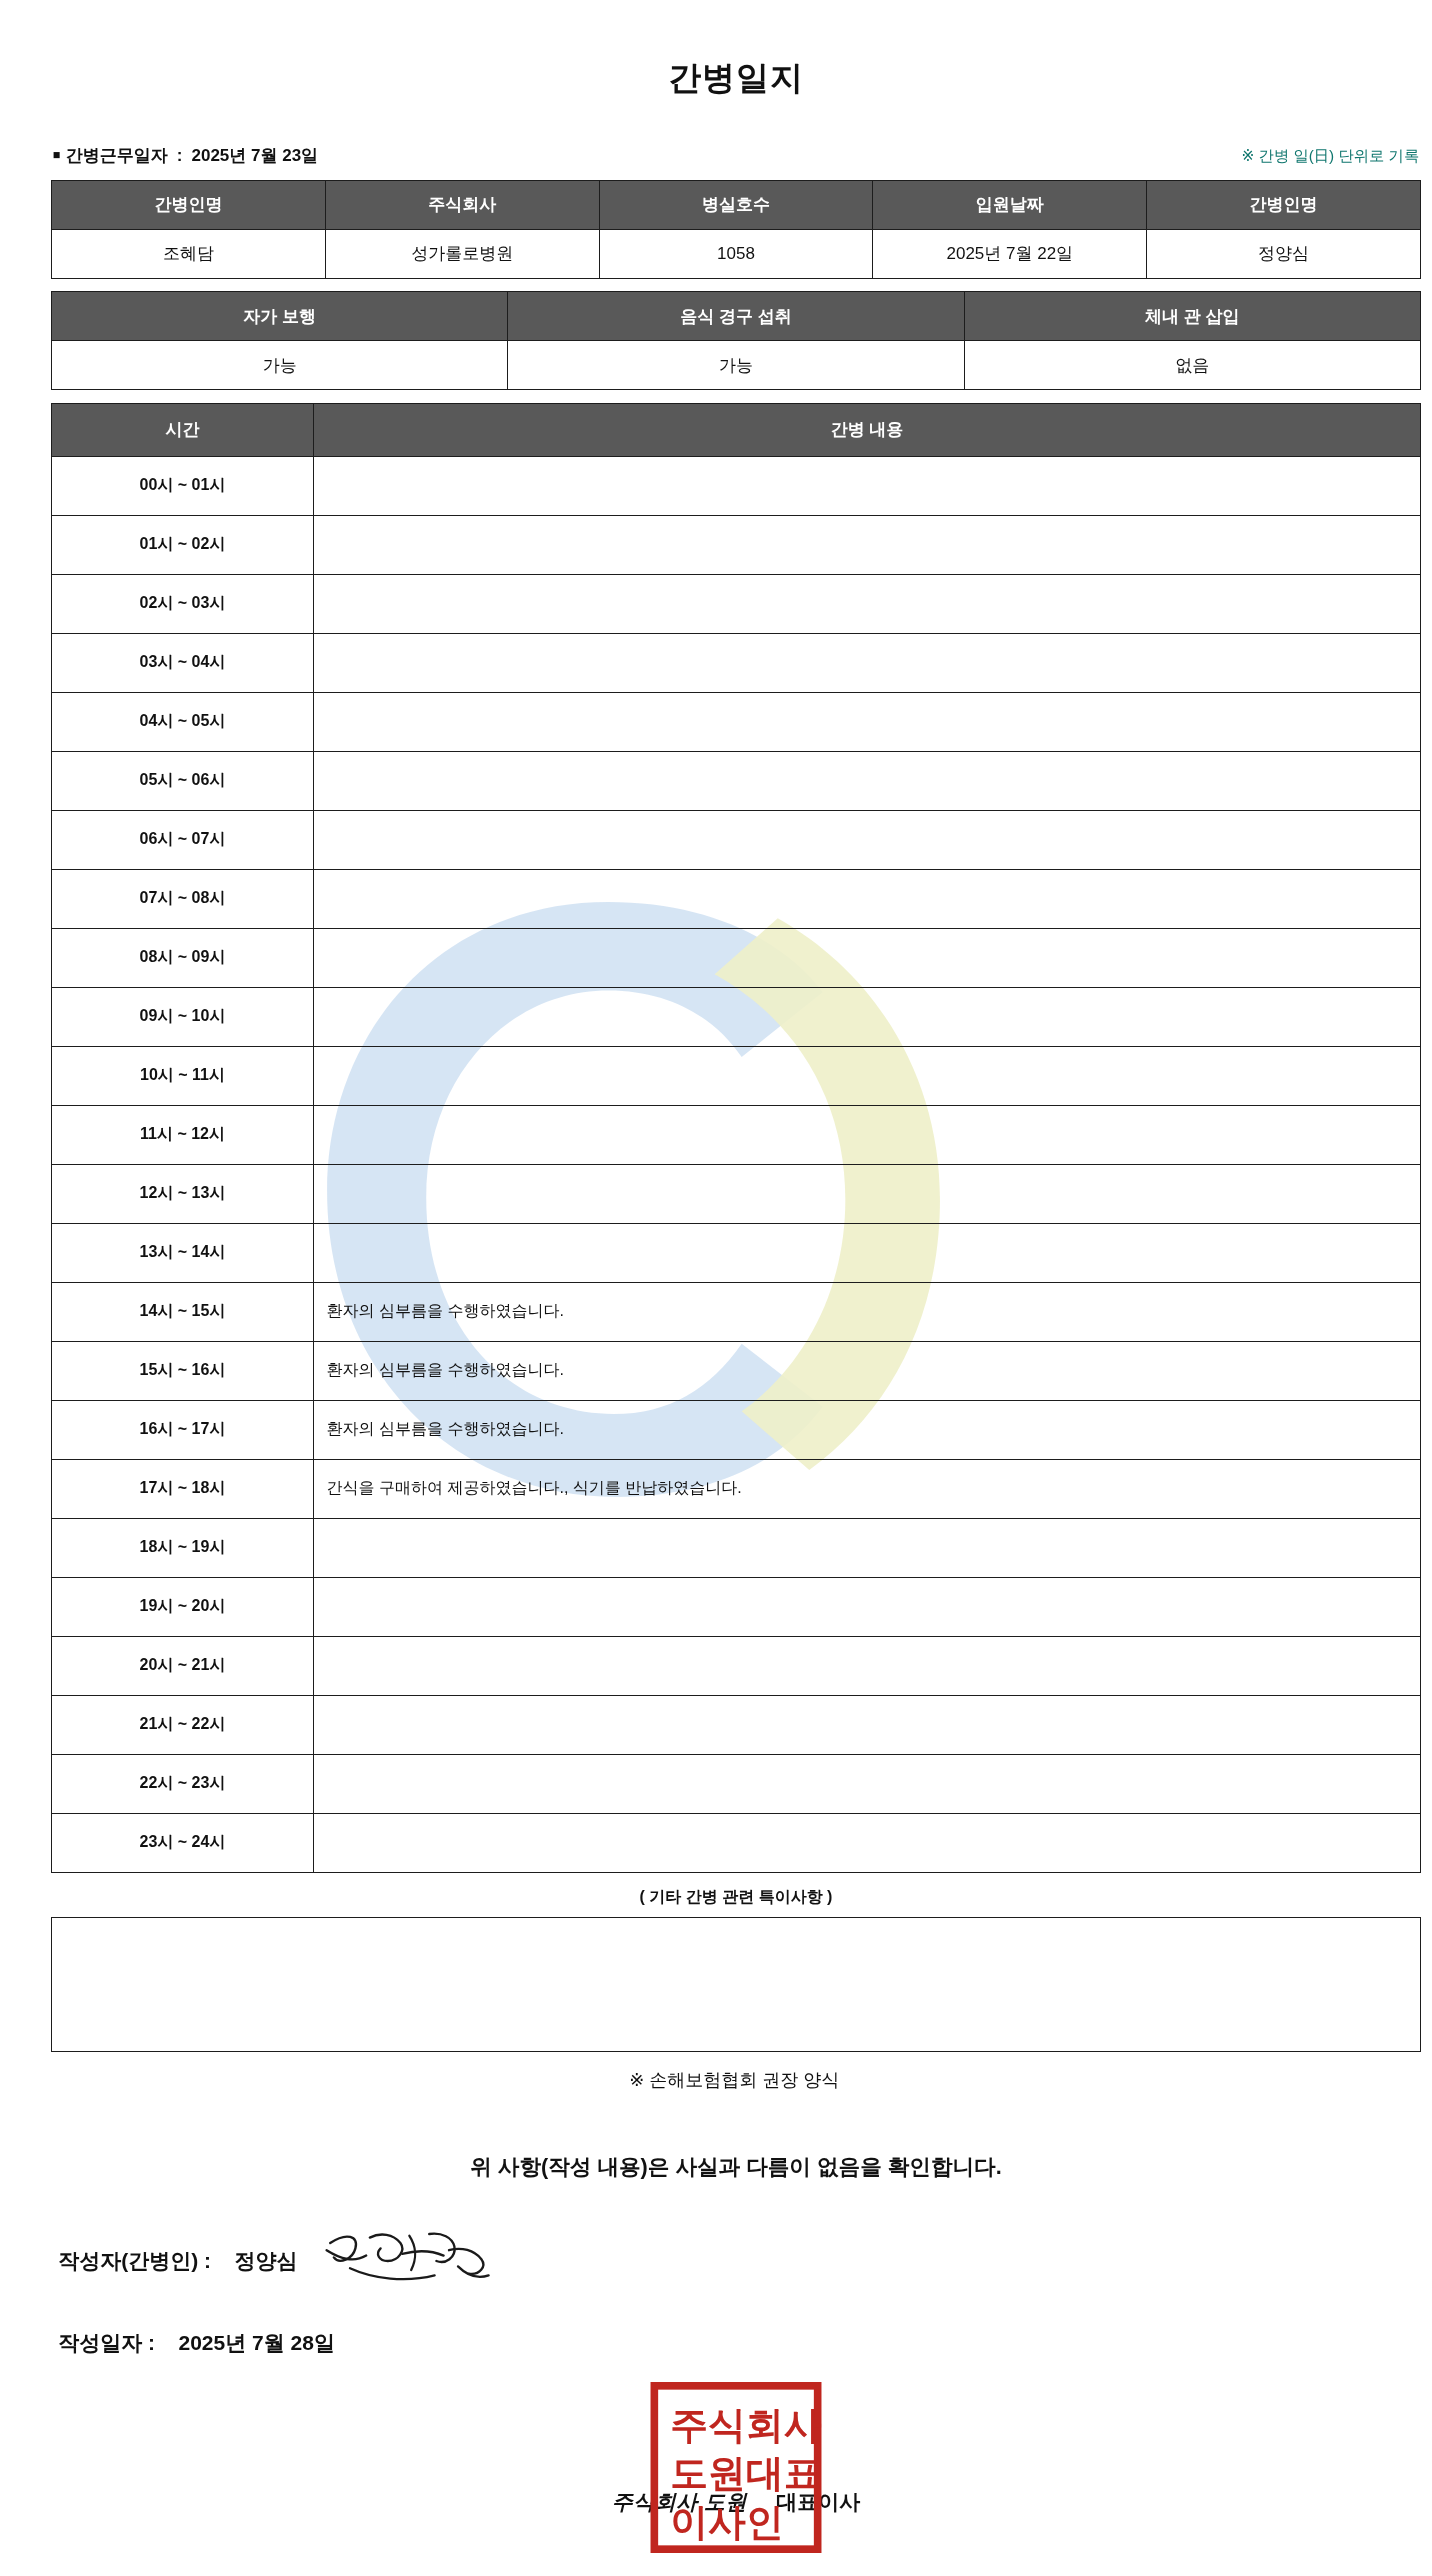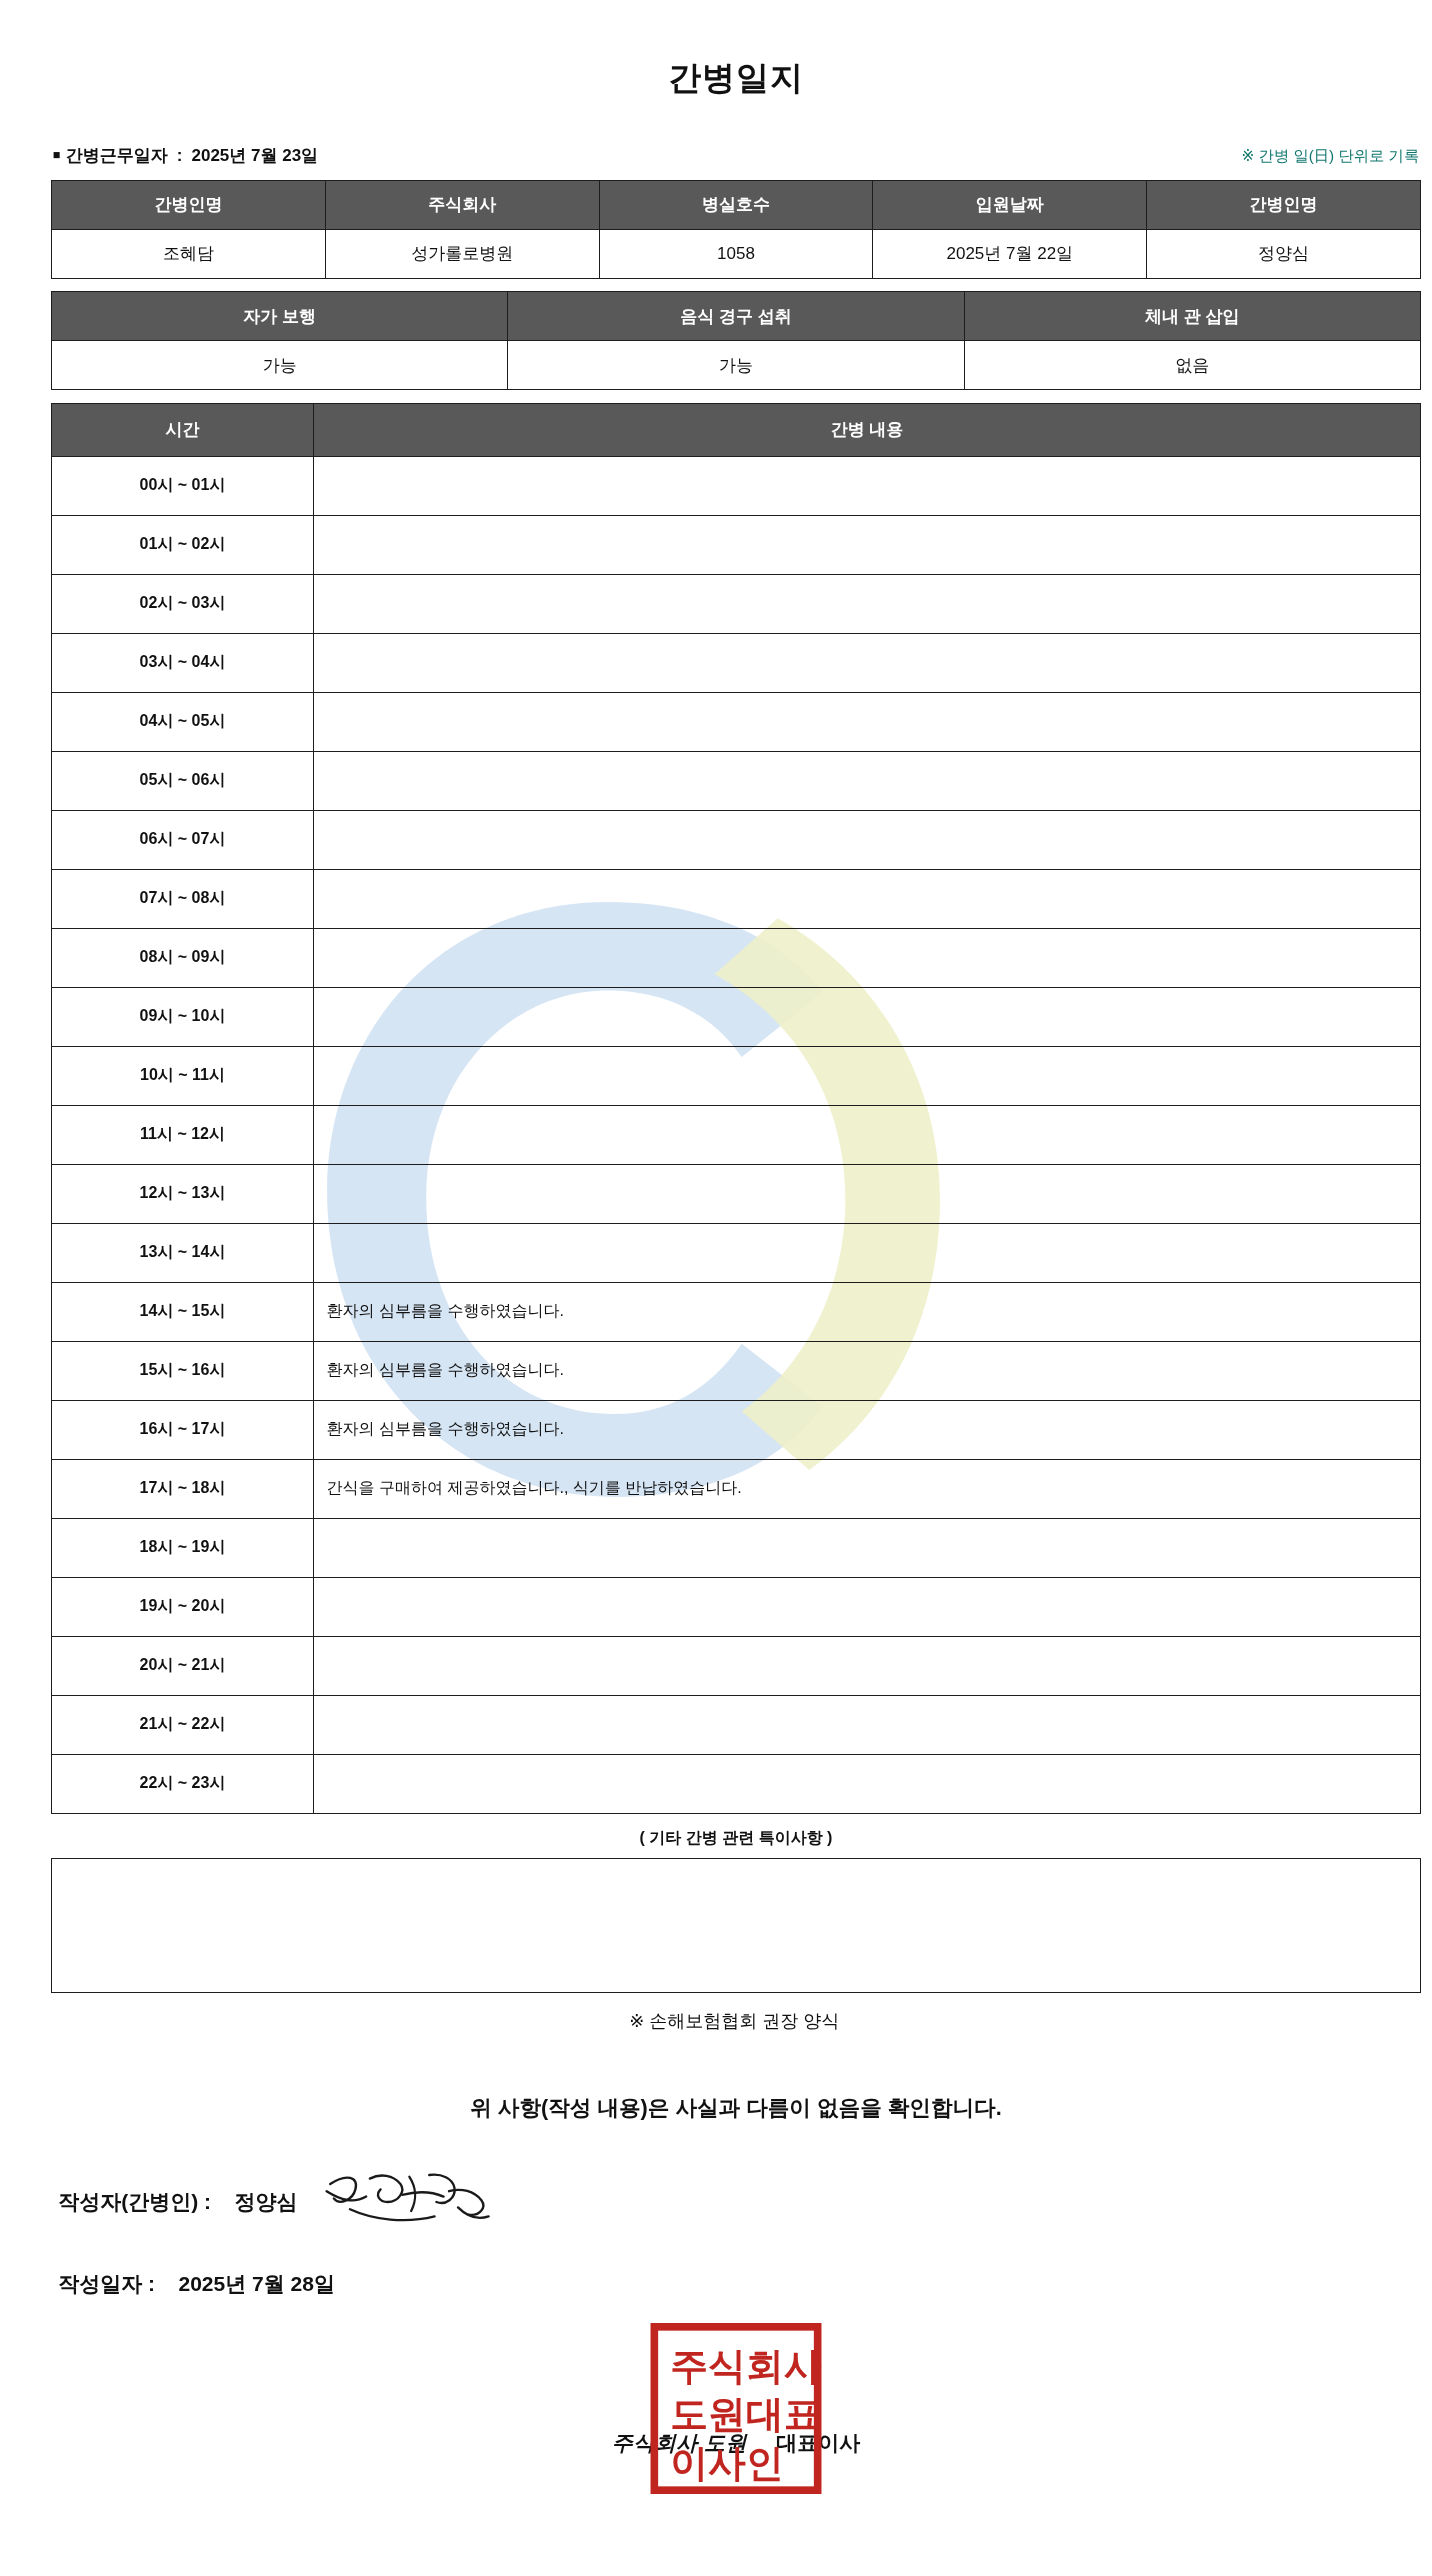--- a/index.html
+++ b/index.html
@@ -343,20 +343,24 @@
       <tr>
             <td class="time">20시 ~ 21시</td>
             <td class="note"></td>
           </tr>
       <tr>
             <td class="time">21시 ~ 22시</td>
             <td class="note"></td>
           </tr>
       <tr>
             <td class="time">22시 ~ 23시</td>
+            <td class="note"></td>
+          </tr>
+      <tr>
+            <td class="time">23시 ~ 24시</td>
             <td class="note"></td>
           </tr>
     </tbody>
       </table>
 
     <div class="special-title">( 기타 간병 관련 특이사항 )</div>
     <div class="special-box"></div>
 
     <div class="assoc-note">※ 손해보험협회 권장 양식</div>
 

